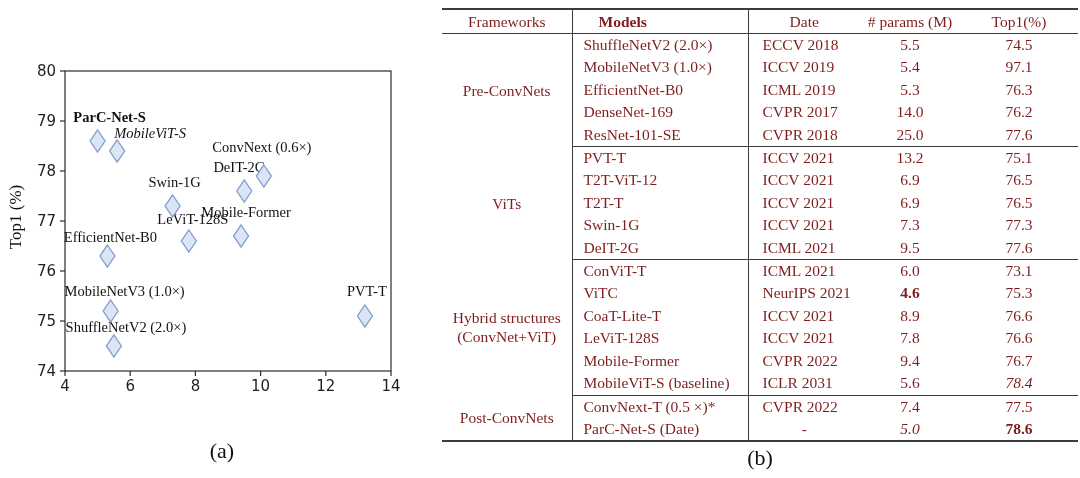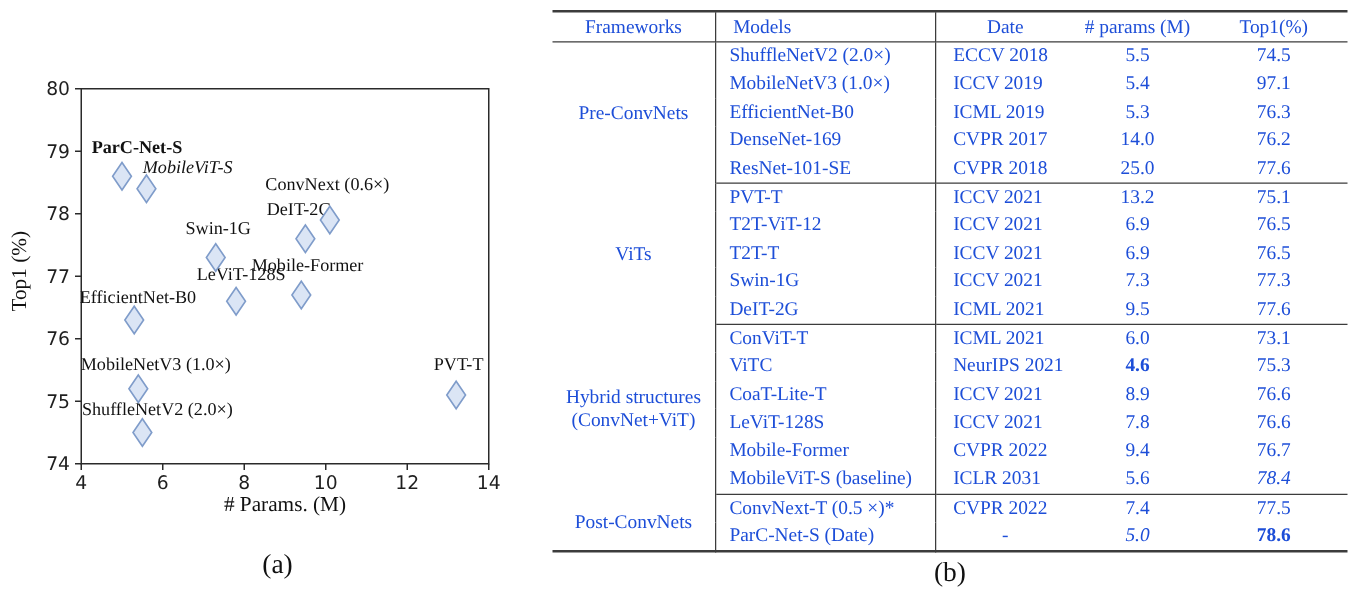--- a/index.html
+++ b/index.html
@@ -9,27 +9,27 @@
   #panel-a{position:absolute;left:0;top:0;width:432px;height:478px;}
   #plot-svg{position:absolute;left:0;top:0;}
   .ylabel{position:absolute;left:-46px;top:207px;width:124px;text-align:center;
           font-size:17px;transform:rotate(-90deg);}
   .xlabel{position:absolute;left:128px;top:394px;width:200px;text-align:center;font-size:17px;}
   .cap{font-size:22px;text-align:center;}
   #cap-a{position:absolute;left:122px;top:438px;width:200px;}
   
   #panel-b{position:absolute;left:442px;top:8px;width:636px;}
   table{border-collapse:collapse;table-layout:fixed;width:636px;
-        font-family:"Liberation Serif", serif;font-size:15.5px;color:#1d4ed8;
+        font-family:"Liberation Serif", serif;font-size:15.5px;color:#7f1d1d;
         border-top:2px solid #3c3c3c;border-bottom:2px solid #3c3c3c;}
   th,td{padding:0;height:22.4px;line-height:22.4px;overflow:hidden;white-space:nowrap;}
   thead th{font-weight:normal;height:23px;line-height:23px;border-bottom:1.6px solid #3c3c3c;}
   th.c0,td.framework{border-right:1.4px solid #3c3c3c;text-align:center;}
   th.c1,td.model{border-right:1.4px solid #3c3c3c;text-align:left;padding-left:11px;}
-  th.c1{padding-left:14px;}
+  th.c1{padding-left:26px;font-weight:bold;}
   th.c2,th.c3,th.c4{text-align:center;}
   td.date{text-align:left;padding-left:14px;margin-top:48px;}
   td.date.dash{text-align:center;padding-left:0;}
   td.params,td.top1{text-align:center;}
   td.framework{white-space:normal;line-height:19px;}
   tr.group-end td{border-bottom:1.6px solid #3c3c3c;}
   .b{font-weight:bold;} .i{font-style:italic;}
   #cap-b{position:absolute;left:0;top:437px;width:636px;}
 </style>
 </head>
@@ -83,21 +83,20 @@
         <path d="M 244.3 180.00000000000028 L 251.8 191.00000000000028 L 244.3 202.00000000000028 L 236.8 191.00000000000028 Z" fill="#dbe5f5" stroke="#7f9cca" stroke-width="1.3"></path>
         <path d="M 172.57999999999998 195.00000000000014 L 180.07999999999998 206.00000000000014 L 172.57999999999998 217.00000000000014 L 165.07999999999998 206.00000000000014 Z" fill="#dbe5f5" stroke="#7f9cca" stroke-width="1.3"></path>
         <path d="M 241.04000000000002 224.99999999999986 L 248.54000000000002 235.99999999999986 L 241.04000000000002 246.99999999999986 L 233.54000000000002 235.99999999999986 Z" fill="#dbe5f5" stroke="#7f9cca" stroke-width="1.3"></path>
         <path d="M 188.88 230.00000000000028 L 196.38 241.00000000000028 L 188.88 252.00000000000028 L 181.38 241.00000000000028 Z" fill="#dbe5f5" stroke="#7f9cca" stroke-width="1.3"></path>
         <path d="M 107.38 245.0000000000001 L 114.88 256.0000000000001 L 107.38 267.0000000000001 L 99.88 256.0000000000001 Z" fill="#dbe5f5" stroke="#7f9cca" stroke-width="1.3"></path>
         <path d="M 110.64000000000001 299.9999999999999 L 118.14000000000001 310.9999999999999 L 110.64000000000001 321.9999999999999 L 103.14000000000001 310.9999999999999 Z" fill="#dbe5f5" stroke="#7f9cca" stroke-width="1.3"></path>
         <path d="M 364.91999999999996 305.0000000000003 L 372.41999999999996 316.0000000000003 L 364.91999999999996 327.0000000000003 L 357.41999999999996 316.0000000000003 Z" fill="#dbe5f5" stroke="#7f9cca" stroke-width="1.3"></path>
         <path d="M 113.9 335 L 121.4 346 L 113.9 357 L 106.4 346 Z" fill="#dbe5f5" stroke="#7f9cca" stroke-width="1.3"></path>
       </svg>
     <div class="ylabel">Top1 (%)</div>
-    <div class="xlabel"># Params. (M)</div>
     <div class="cap" id="cap-a">(a)</div>
   </div>
 
   <div id="panel-b">
     <table id="results-table">
         <colgroup>
           <col style="width: 130px;">
           <col style="width: 176px;">
           <col style="width: 112px;">
           <col style="width: 100px;">

